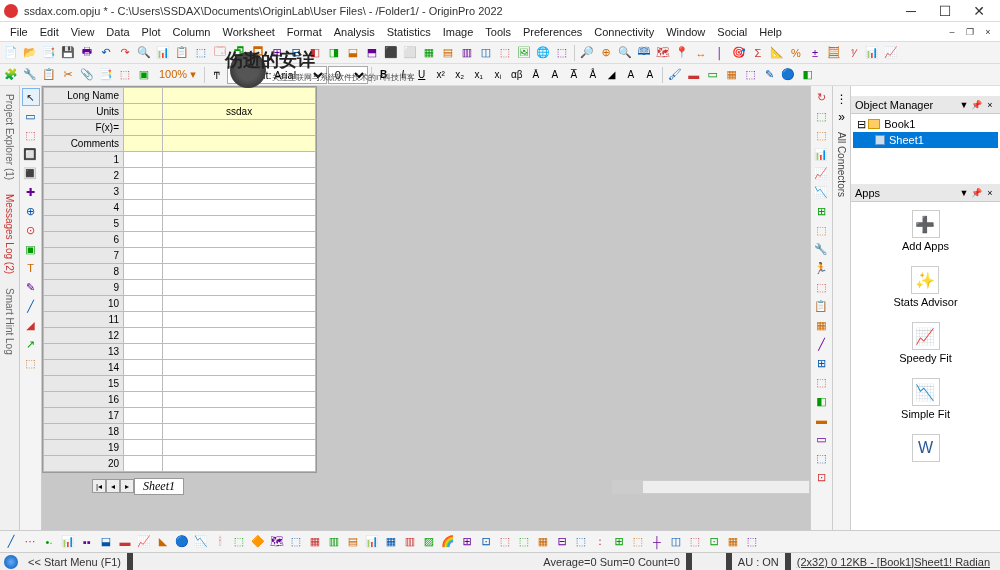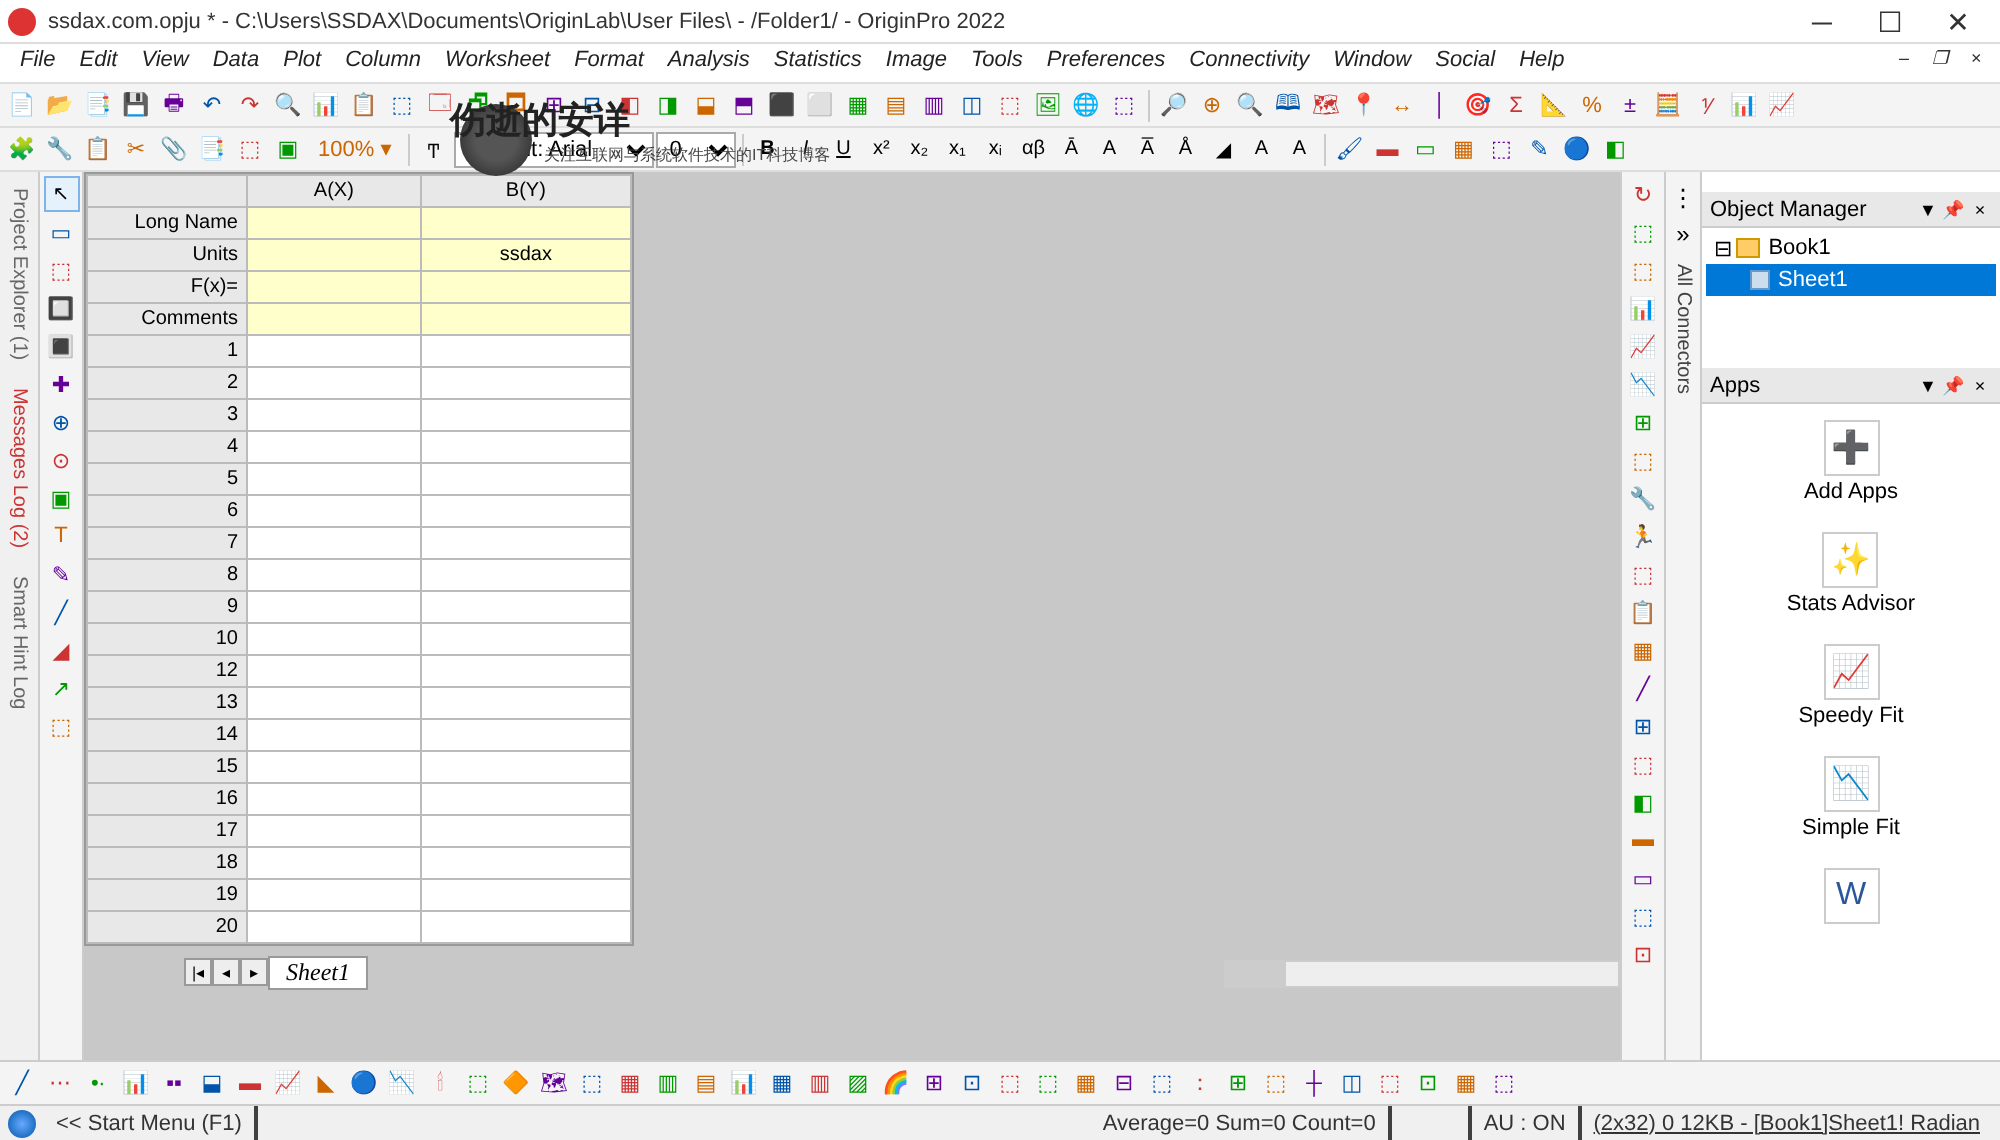--- a/index.html
+++ b/index.html
@@ -5,21 +5,21 @@
 * { box-sizing: border-box; margin: 0; padding: 0; font-family: "Segoe UI", Tahoma, sans-serif; font-size: 11px; }
 body { width: 1000px; height: 570px; background: #f0f0f0; overflow: hidden; display: flex; flex-direction: column; }
 
 
 .titlebar { height: 22px; background: #fff; display: flex; align-items: center; padding: 0 4px; border-bottom: 1px solid #ddd; }
 .titlebar .app-icon { width: 14px; height: 14px; background: #d33; border-radius: 50%; margin-right: 6px; }
 .titlebar .title { flex: 1; color: #333; }
 .titlebar .win-btn { width: 34px; height: 20px; display: flex; align-items: center; justify-content: center; color: #333; font-size: 14px; }
 
 
-.menubar { height: 20px; background: #fff; display: flex; padding: 0 4px; border-bottom: 1px solid #ddd; font-style: italic; }
+.menubar { height: 20px; background: #fff; display: flex; align-items: center; padding: 0 4px; border-bottom: 1px solid #ddd; }
 .menubar .menu-item { padding: 2px 6px; color: #222; cursor: default; }
 .menubar .spacer { flex: 1; }
 .menubar .mdi-btn { width: 16px; height: 14px; margin-left: 2px; display: flex; align-items: center; justify-content: center; font-size: 9px; color: #333; border: 1px solid transparent; }
 
 
 .toolbar-row { height: 22px; background: #f4f4f4; display: flex; align-items: center; padding: 0 2px; gap: 1px; border-bottom: 1px solid #ddd; overflow: hidden; }
 .tbtn { width: 18px; height: 18px; display: flex; align-items: center; justify-content: center; border: 1px solid transparent; font-size: 10px; cursor: default; }
 .tsep { width: 1px; height: 16px; background: #ccc; margin: 0 2px; }
 .tbtn.wide { width: auto; padding: 0 4px; min-width: 30px; justify-content: center; }
 .tselect { height: 18px; border: 1px solid #aaa; background: #fff; font-size: 11px; padding: 0 2px; }
@@ -66,21 +66,21 @@
 .obj-tree .sheet-icon { width: 10px; height: 10px; background: #cde; border: 1px solid #69c; margin-right: 4px; }
 .apps-body { flex: 1; overflow-y: auto; display: flex; flex-direction: column; align-items: center; padding: 8px 0; gap: 14px; }
 .app-item { display: flex; flex-direction: column; align-items: center; gap: 2px; font-size: 10px; text-align: center; cursor: default; }
 .app-icon-box { width: 28px; height: 28px; border: 1px solid #ccc; display: flex; align-items: center; justify-content: center; font-size: 16px; }
 
 
 .plot-toolbar { height: 22px; background: #f4f4f4; border-top: 1px solid #ccc; display: flex; align-items: center; padding: 0 2px; gap: 1px; overflow: hidden; }
 
 
 .statusbar { height: 18px; background: #f0f0f0; border-top: 1px solid #ccc; display: flex; align-items: center; padding: 0 4px; font-size: 10px; color: #333; }
-.statusbar .seg { padding: 0 6px; border-right: 2px solid #404040; height: 100%; display: flex; align-items: center; }
+.statusbar .seg { padding: 0 6px; border-right: 6px solid #404040; height: 100%; display: flex; align-items: center; }
 .statusbar .seg:last-child { border-right: none; text-decoration: underline; }
 .statusbar .start-icon { width: 14px; height: 14px; border-radius: 50%; background: radial-gradient(circle,#6af,#05a); margin-right: 4px; }
 .statusbar .spacer { flex: 1; }
 
 
 .ic { display: inline-block; }
 .ic-red { color: #c33; }
 .ic-blue { color: #05a; }
 .ic-green { color: #090; }
 .ic-orange { color: #c60; }
@@ -394,25 +394,20 @@
       </div>
       <div class="tbtn">
         <span class="ic ic-orange">⬚</span>
       </div>
     </div>
 
   <div class="workspace">
     <div class="worksheet">
       <table class="ws-grid" id="ws-grid">
           <tbody>
-            <tr>
-              <th class="rowhdr"></th>
-              <th>A(X)</th>
-              <th>B(Y)</th>
-            </tr>
             <tr class="meta-row">
               <td class="rowhdr">Long Name</td>
               <td style="text-align:center"></td>
               <td style="text-align:center"></td>
             </tr>
             <tr class="meta-row">
               <td class="rowhdr">Units</td>
               <td style="text-align:center"></td>
               <td style="text-align:center">ssdax</td>
             </tr>
@@ -466,20 +461,25 @@
               <td></td>
               <td></td>
             </tr>
             <tr>
               <td class="rowhdr">9</td>
               <td></td>
               <td></td>
             </tr>
             <tr>
               <td class="rowhdr">10</td>
+              <td></td>
+              <td></td>
+            </tr>
+            <tr>
+              <td class="rowhdr">11</td>
               <td></td>
               <td></td>
             </tr>
             <tr>
               <td class="rowhdr">12</td>
               <td></td>
               <td></td>
             </tr>
             <tr>
               <td class="rowhdr">13</td>

